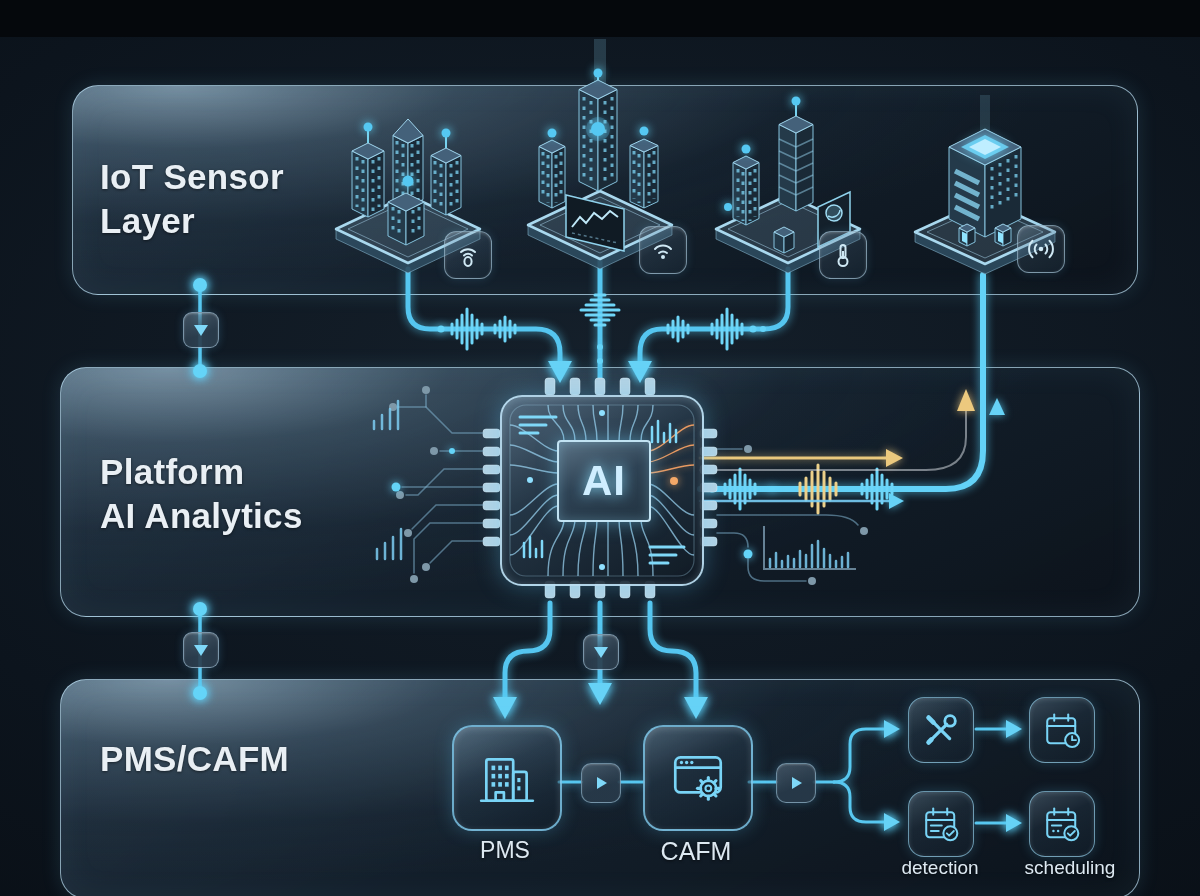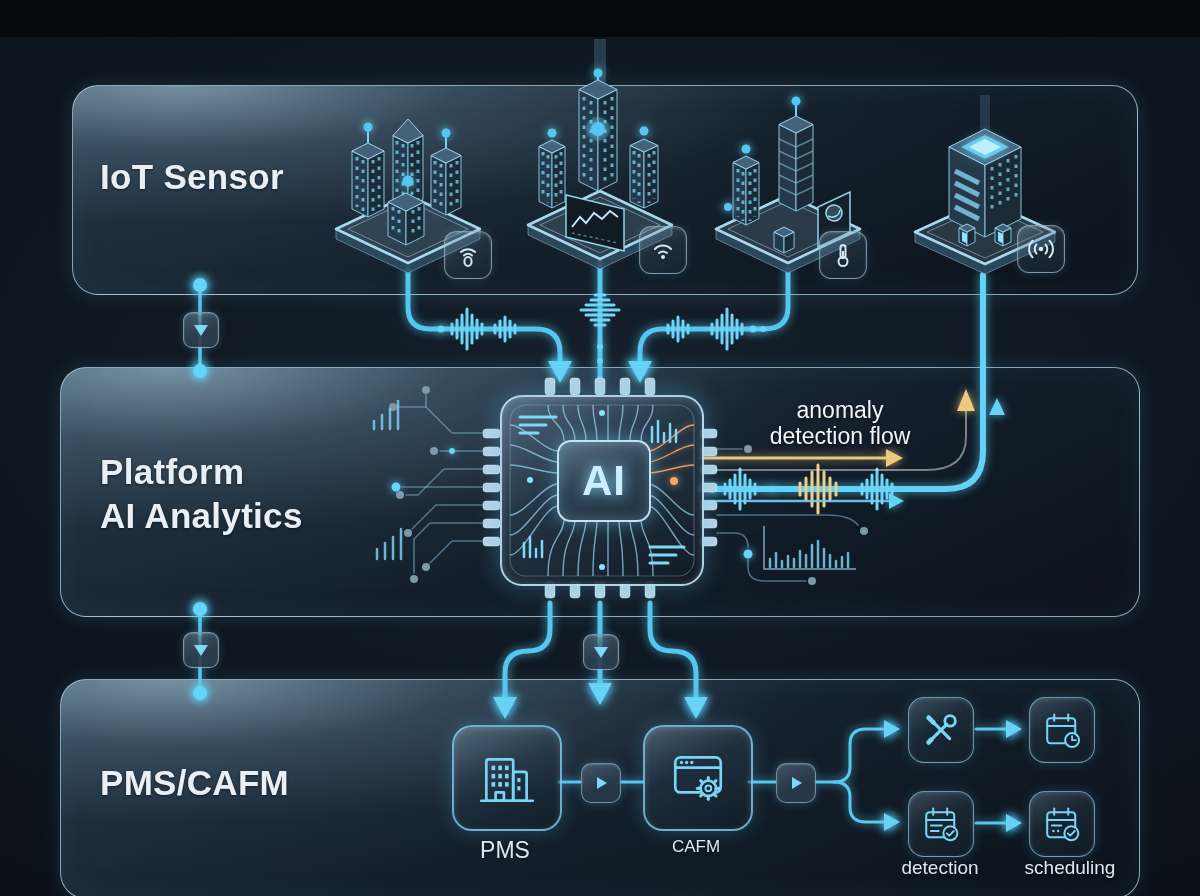--- a/index.html
+++ b/index.html
@@ -45,21 +45,21 @@
     display:flex;align-items:center;justify-content:center;}
   .node-sm{position:absolute;z-index:4;width:64px;height:64px;border-radius:16px;
     background:linear-gradient(155deg, rgba(150,185,210,0.30), rgba(58,86,108,0.24) 42%, rgba(18,30,42,0.75));
     border:1.5px solid rgba(150,212,240,0.65);
     box-shadow:0 0 12px rgba(90,190,235,0.22), inset 0 1px 5px rgba(220,245,255,0.16);
     display:flex;align-items:center;justify-content:center;}
   .chip{position:absolute;z-index:4;left:500px;top:358px;width:200px;height:187px;border-radius:22px;
     background:linear-gradient(150deg, rgba(125,155,180,0.50), rgba(38,56,72,0.88) 42%, rgba(16,26,36,0.94));
     border:2px solid rgba(192,228,248,0.9);
     box-shadow:0 0 24px rgba(100,200,245,0.35), inset 0 1px 8px rgba(200,235,250,0.25);}
-  .die{position:absolute;left:55px;top:43px;width:90px;height:78px;border-radius:14px;
+  .die{position:absolute;left:55px;top:43px;width:90px;height:78px;border-radius:4px;
     background:linear-gradient(160deg,#5a7285,#2e4254 48%,#223341);
     border:2px solid rgba(202,236,252,0.95);
     box-shadow:0 0 18px rgba(120,215,255,0.5), inset 0 0 12px rgba(150,220,250,0.3);
     display:flex;align-items:center;justify-content:center;
     color:#cfeeff;font-size:42px;font-weight:700;letter-spacing:1px;
     text-shadow:0 0 14px rgba(140,225,255,0.95);}
   .floor{position:absolute;left:0;top:874px;width:1200px;height:2px;z-index:0;
     background:linear-gradient(90deg, transparent, rgba(120,170,205,0.4) 15%, rgba(150,200,230,0.5) 50%, rgba(120,170,205,0.4) 85%, transparent);
     box-shadow:0 0 12px rgba(120,180,220,0.35);}
   
@@ -458,33 +458,30 @@
       </svg>
   </div>
   <div class="flow-badge" style="left:583px;top:597px;">
     <svg width="18" height="16" viewBox="0 0 18 16">
         <polygon points="2,3 16,3 9,14" fill="#7fd8f8"></polygon>
       </svg>
   </div>
 
   <div class="title" style="left:100px;top:118px;">
     <div>IoT Sensor</div>
+    <div>Layer</div>
   </div>
   <div class="title" style="left:100px;top:413px;">
     <div>Platform</div>
     <div>AI Analytics</div>
   </div>
-  <div class="title" style="left:100px;top:724px;">
+  <div class="title" style="left:100px;top:700px;">
     <div>PMS/CAFM</div>
   </div>
 
-  <div class="anno" style="left:740px;top:360px;width:200px;">
-    <div>anomaly</div>
-    <div>detection flow</div>
-  </div>
 
   <div class="chip">
     <svg style="left:0;top:0;" width="200" height="187" viewBox="0 0 200 187">
       <rect x="8" y="8" width="184" height="171" rx="16" fill="none" stroke="rgba(170,215,240,0.3)" stroke-width="1.2"></rect>
       <path class="ctr" d="M62 44C62 26 46 26 46 8M73 44C73 26 61 26 61 8M84 44C84 26 76 26 76 8M95 44C95 26 91 26 91 8M106 44V8M117 44C117 26 121 26 121 8M128 44C128 26 136 26 136 8M139 44C139 26 151 26 151 8"></path>
       <path class="ctr" d="M62 122C62 140 46 140 46 179M73 122C73 140 61 140 61 179M84 122C84 140 76 140 76 179M95 122C95 140 91 140 91 179M106 122V179M117 122C117 140 121 140 121 179M128 122C128 140 136 140 136 179M139 122C139 140 151 140 151 179"></path>
       <path class="ctr" d="M56 54C42 54 22 28 8 28M56 65C42 65 22 48 8 48M56 76C42 76 22 68 8 68M56 87C42 87 22 118 8 118M56 98C42 98 22 138 8 138M56 109C42 109 22 158 8 158"></path>
       <path class="ctrw" d="M146 54C160 54 178 28 192 28M146 65C160 65 178 48 192 48M146 76C160 76 178 68 192 68"></path>
       <path class="ctr" d="M146 87C160 87 178 118 192 118M146 98C160 98 178 138 192 138M146 109C160 109 178 158 192 158"></path>
       <path class="cdeco" d="M18 20H54M18 28H44M18 36H36"></path>
@@ -596,17 +593,17 @@
         <line class="icon-stroke" x1="35" y1="7" x2="35" y2="15"></line>
       <line class="icon-stroke" x1="14" y1="29" x2="26" y2="29"></line>
         <circle class="icon-fill" cx="16" cy="36" r="1.6"></circle>
         <circle class="icon-fill" cx="22" cy="36" r="1.6"></circle>
       <circle cx="39" cy="39" r="9" fill="#16222c" stroke="#79d4f6" stroke-width="2.6"></circle>
       <path d="M34.5 39 l3 3 l6 -6" stroke="#79d4f6" stroke-width="2.4" fill="none" stroke-linecap="round" stroke-linejoin="round"></path>
     </svg>
   </div>
 
   <div class="node-label" style="left:452px;top:800px;width:106px;font-size:23px;">PMS</div>
-  <div class="node-label" style="left:643px;top:800px;width:106px;font-size:17px;">CAFM</div>
+  <div class="node-label" style="left:643px;top:800px;width:106px;font-size:25px;">CAFM</div>
   <div class="node-label" style="left:890px;top:820px;width:100px;font-size:19px;">detection</div>
   <div class="node-label" style="left:1014px;top:820px;width:112px;font-size:19px;">scheduling</div>
 
 </div>
 
 </body></html>

